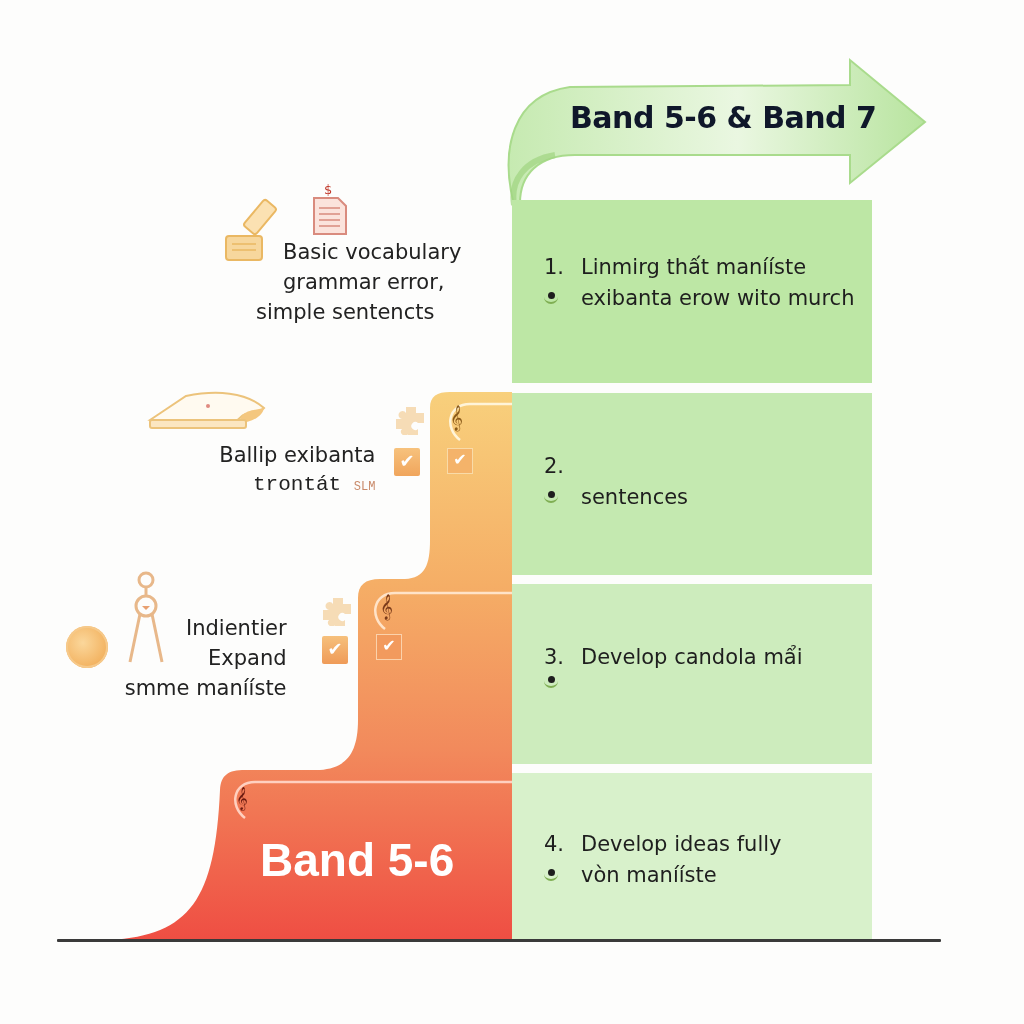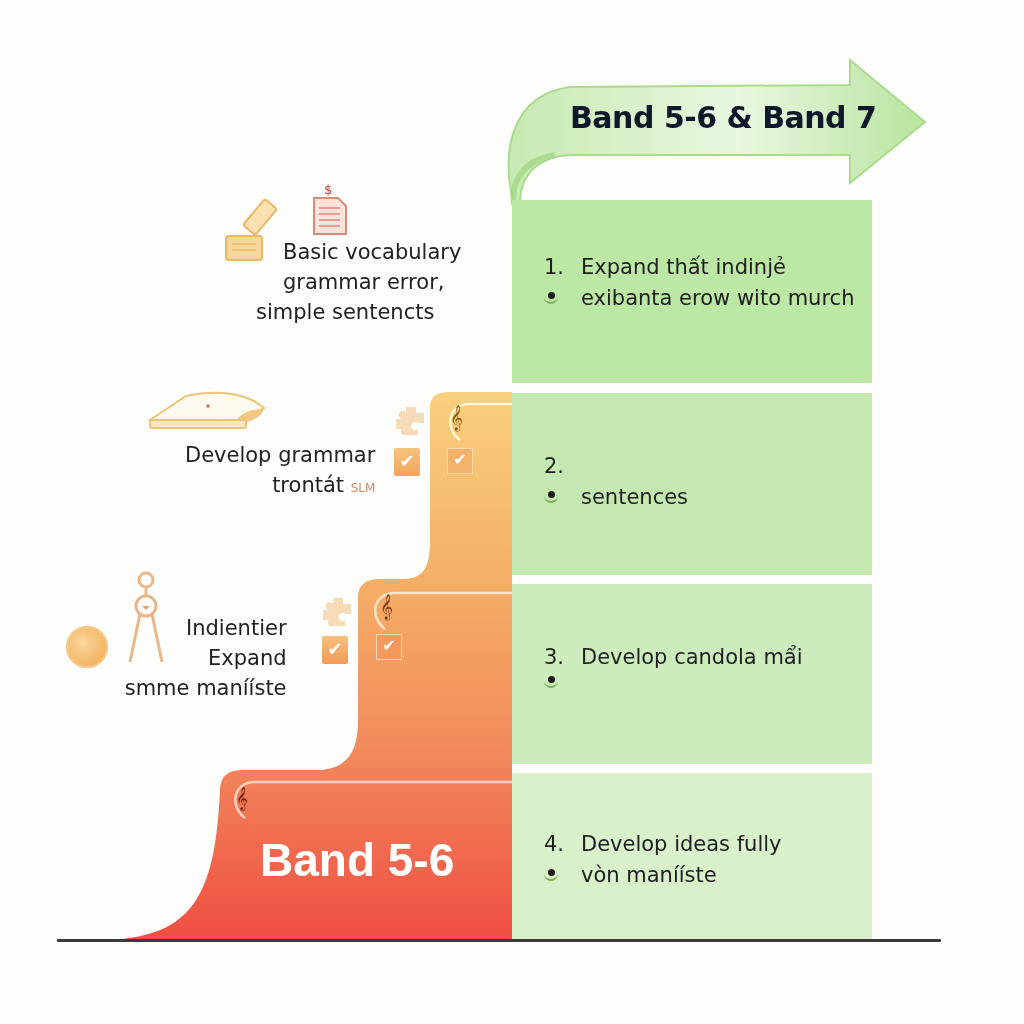--- a/index.html
+++ b/index.html
@@ -172,36 +172,36 @@
     <path d="M18 36 l4 4 l4 -4" fill="#e8a070"></path>
   </svg>
 </div>
 
 <div class="left-label lbl1">
   <div style="padding-left:15px;">Basic vocabulary</div>
   <div style="padding-left:15px;">grammar error,</div>
   <div style="margin-left:-12px;">simple sentencts</div>
 </div>
 <div class="left-label lbl2">
-  <div>Develop grammar</div>
-  <div style="padding-left:68px;">
+  <div>Ballip exibanta</div>
+  <div style="padding-left:68px;font-family:Liberation Mono, monospace;">
     <span>trontát</span>
     <span class="tiny-tag">SLM</span>
   </div>
 </div>
 <div class="left-label lbl3">
   <div style="padding-left:92px;">Indientier</div>
   <div style="padding-left:120px;">Expand</div>
   <div>smme manííste</div>
 </div>
 
 <div class="panel p1">
   <div class="num-line">
       <span class="marker">1.</span>
-      <span>Expand thất indinjẻ</span>
+      <span>Linmirg thất manííste</span>
     </div>
   <div class="bullet-line">
       <span class="bullet"></span>
       <span>exibanta erow wito murch</span>
     </div>
 </div>
 <div class="panel p2">
   <div class="num-line">
       <span class="marker">2.</span>
     </div>

